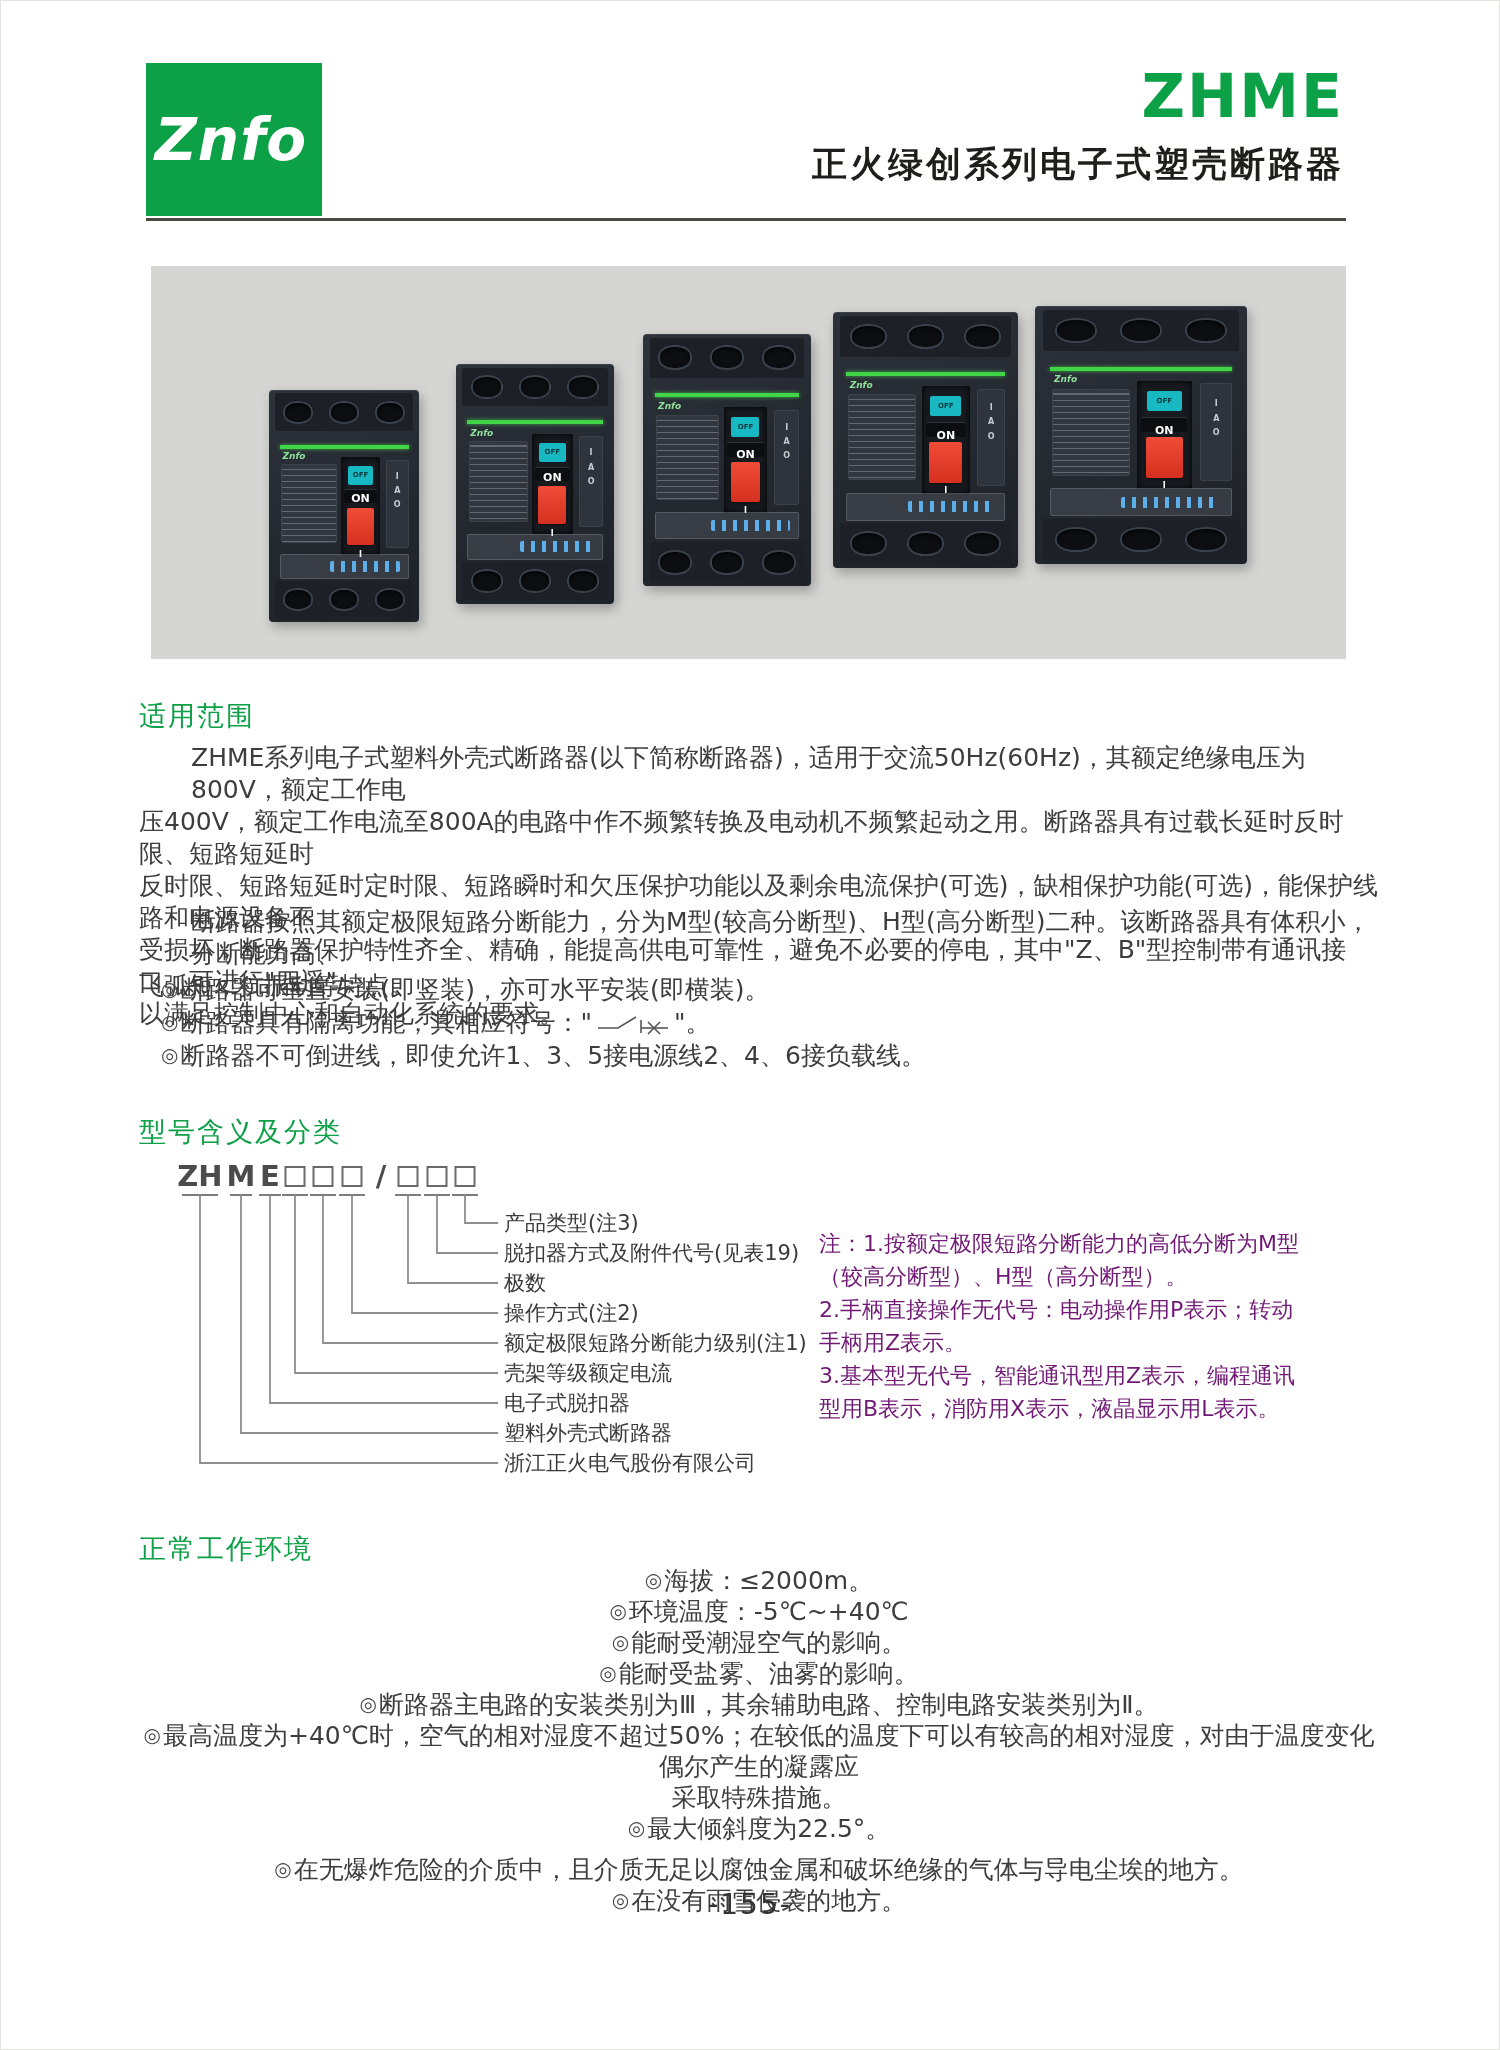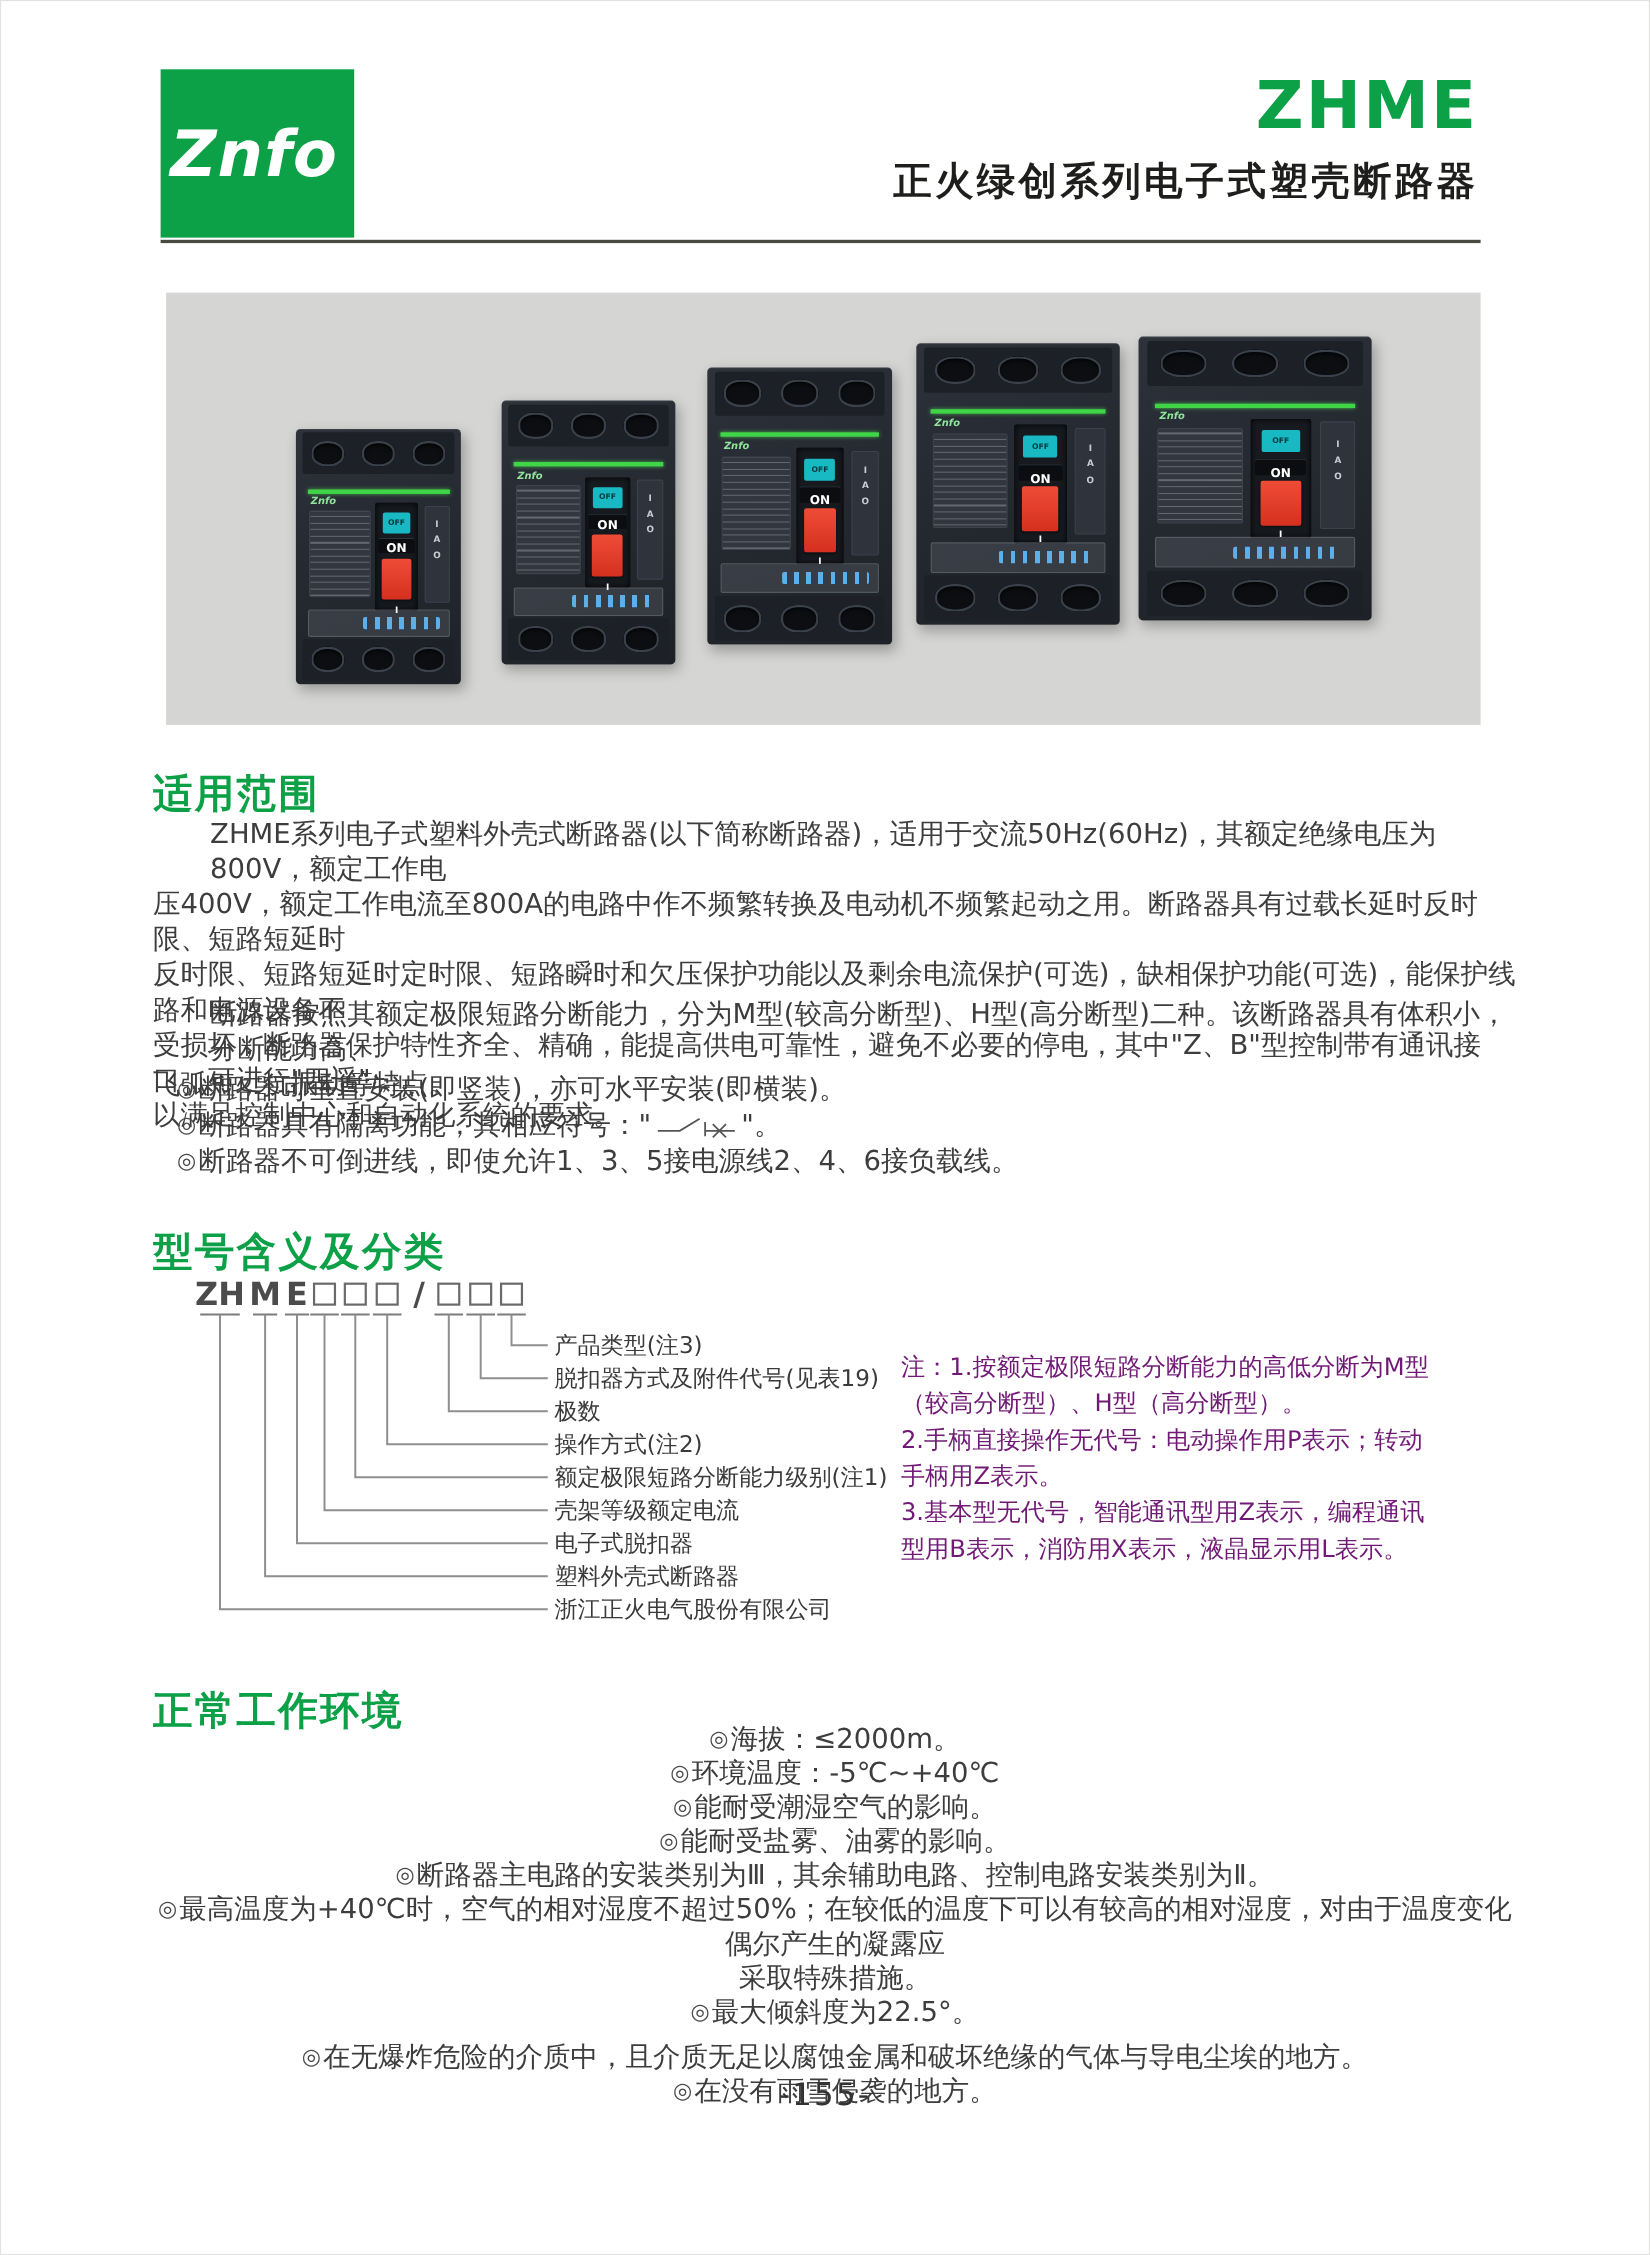--- a/index.html
+++ b/index.html
@@ -47,21 +47,21 @@
     font-size:11px;font-weight:bold;line-height:1.05;box-shadow:0 1px 3px rgba(0,0,0,.5);gap:46px;}
   .bk-on .sub{font-size:8px;}
   .bk-right{position:absolute;right:7%;top:30%;width:15%;height:38%;background:#2e333c;border:1px solid #3b424c;
     border-radius:2px;color:#c8cdd4;font-size:8px;font-weight:bold;text-align:center;white-space:pre-line;
     line-height:1.8;padding-top:6%;box-sizing:border-box;}
   .bk-window{position:absolute;left:7%;right:7%;bottom:18.5%;height:10%;background:rgba(190,200,210,.14);
     border:1px solid rgba(190,200,210,.22);border-radius:2px;}
   .bk-leds{position:absolute;right:6%;top:28%;width:55%;height:44%;border-radius:2px;opacity:.95;
     background:repeating-linear-gradient(90deg,#5FB5F2 0 4px,transparent 4px 11px);}
   
-  .sec-title{position:absolute;left:138px;font-size:36px;font-weight:bold;color:#0CA047;letter-spacing:2px;}
+  .sec-title{position:absolute;left:138px;font-size:27px;font-weight:normal;color:#0CA047;letter-spacing:2px;}
   .t-scope{top:697px;}
   .t-model{top:1113px;}
   .t-env{top:1530px;}
   .textblock{position:absolute;left:138px;width:1240px;font-size:25px;color:#3d3d3d;line-height:32px;}
   .p1{top:741px;}
   .p2{top:905px;}
   .indent{padding-left:52px;}
   .bullets{top:972px;padding-left:22px;line-height:33px;}
   .marker{font-size:20px;vertical-align:2px;color:#4a4a4a;margin-right:2px;}
   .iso-symbol{vertical-align:middle;margin:0 4px;}

